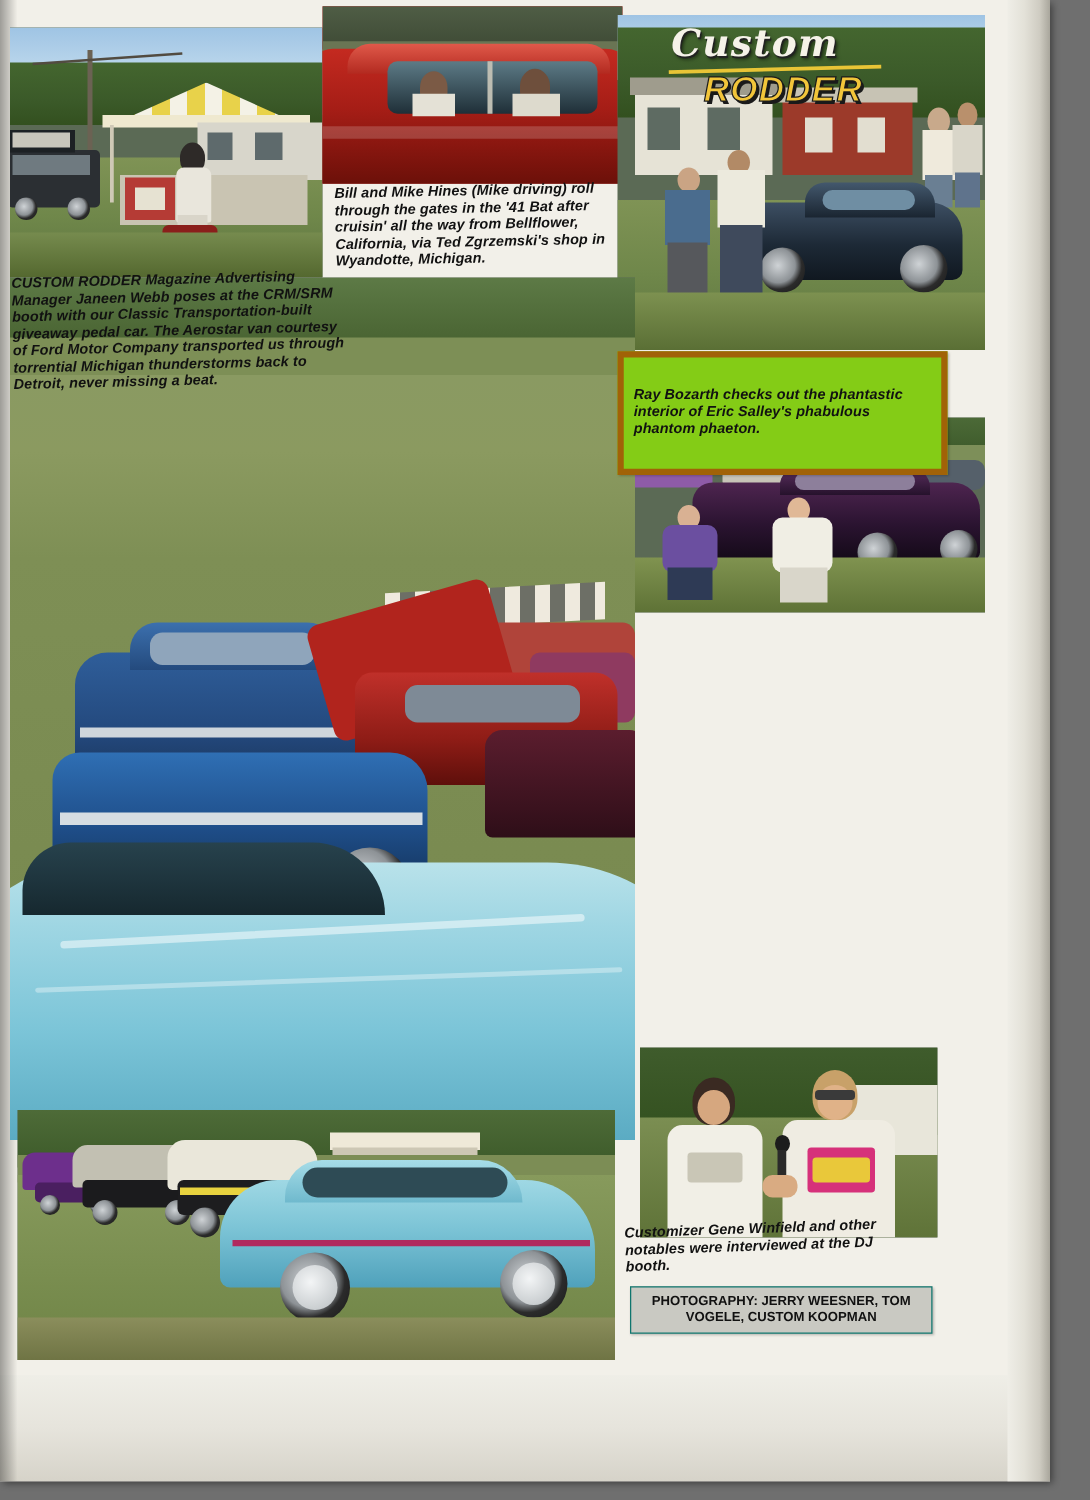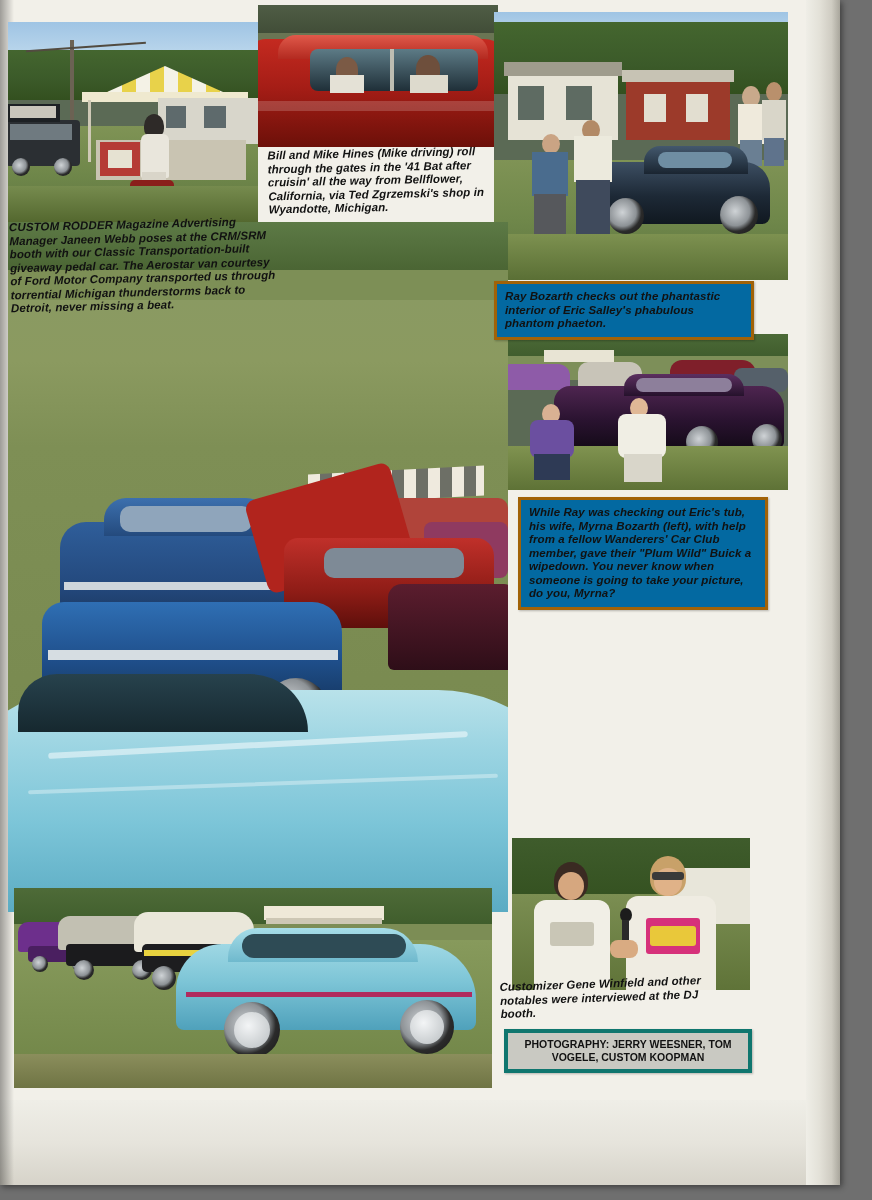--- a/index.html
+++ b/index.html
@@ -80,23 +80,23 @@
   
   .caption {
     position: absolute;
     font-style: italic;
     font-weight: bold;
     color: #111;
     line-height: 1.18;
     letter-spacing: 0.1px;
   }
   .caption.boxed {
-    background: #0369a1;
-    border: 3px solid #a16207;
-    padding: 6px 8px;
+    background: #84cc16;
+    border: 5px solid #a16207;
+    padding: 24px 8px;
     box-shadow: 1px 1px 2px rgba(0,0,0,0.25);
   }
   .caption.plain {
     background: transparent;
   }
 
   
   .logo-wrap {
     position: absolute;
     left: 519px;
@@ -139,21 +139,21 @@
     text-shadow: 2px 2px 0 #1a1a1a;
   }
 
   
   .credit {
     position: absolute;
     left: 504px;
     top: 1029px;
     width: 232px;
     background: #c9c9c2;
-    border: 4px solid #0f766e;
+    border: 1px solid #0f766e;
     color: #111;
     font-size: 10.5px;
     font-weight: bold;
     text-align: center;
     padding: 5px 4px;
     line-height: 1.25;
     box-shadow: 1px 1px 2px rgba(0,0,0,0.25);
   }
   .wheel {
     position: absolute;
@@ -392,28 +392,32 @@
     <div style="position:absolute;left:140px;top:34px;width:32px;height:8px;background:#3a3a3a;border-radius:3px;"></div>
     <div style="position:absolute;left:114px;top:58px;width:90px;height:94px;background:#efece2;border-radius:12px 12px 0 0;"></div>
     <div style="position:absolute;left:134px;top:80px;width:54px;height:36px;background:#d6317a;border-radius:3px;"></div>
     <div style="position:absolute;left:138px;top:88px;width:46px;height:20px;background:#e9c83a;border-radius:3px;"></div>
 
     <div style="position:absolute;left:108px;top:70px;width:12px;height:14px;border-radius:50%;background:#1c1c1c;"></div>
     <div style="position:absolute;left:110px;top:82px;width:7px;height:26px;background:#2a2a2a;"></div>
     <div style="position:absolute;left:98px;top:102px;width:28px;height:18px;border-radius:8px;background:#d9ab82;"></div>
   </div>
 
+  <div class="logo-wrap">
+    <div class="logo-custom">Custom</div>
+    <div class="logo-underline"></div>
+    <div class="logo-rodder">RODDER</div>
+  </div>
 
   <div class="caption plain" style="left:268px; top:147px; width:232px; font-size:11.5px; transform:rotate(-1.2deg);">Bill and Mike Hines (Mike driving) roll through the gates in the '41 Bat after cruisin' all the way from Bellflower, California, via Ted Zgrzemski's shop in Wyandotte, Michigan.</div>
 
   <div class="caption plain" style="left:10px; top:218px; width:270px; font-size:11.5px; transform:rotate(-1.4deg);">CUSTOM RODDER Magazine Advertising Manager Janeen Webb poses at the CRM/SRM booth with our Classic Transportation-built giveaway pedal car.  The Aerostar van courtesy of Ford Motor Company transported us through torrential Michigan thunderstorms back to Detroit, never missing a beat.</div>
 
   <div class="caption boxed" style="left:494px; top:281px; width:238px; font-size:11.5px;">Ray Bozarth checks out the phantastic interior of Eric Salley's phabulous phantom phaeton.</div>
 
-  <div class="caption boxed" style="left:518px; top:497px; width:228px; font-size:11.5px;">While Ray was checking out Eric's tub, his wife, Myrna Bozarth (left), with help from a fellow Wanderers' Car Club member, gave their "Plum Wild" Buick a wipedown.  You never know when someone is going to take your picture, do you, Myrna?</div>
 
   <div class="caption plain" style="left:500px; top:977px; width:236px; font-size:11.5px; transform:rotate(-2deg);">Customizer Gene Winfield and other notables were interviewed at the DJ booth.</div>
 
   <div class="credit">
     <div>PHOTOGRAPHY: JERRY WEESNER, TOM</div>
     <div>VOGELE, CUSTOM KOOPMAN</div>
   </div>
 </div>
 
 </body></html>

